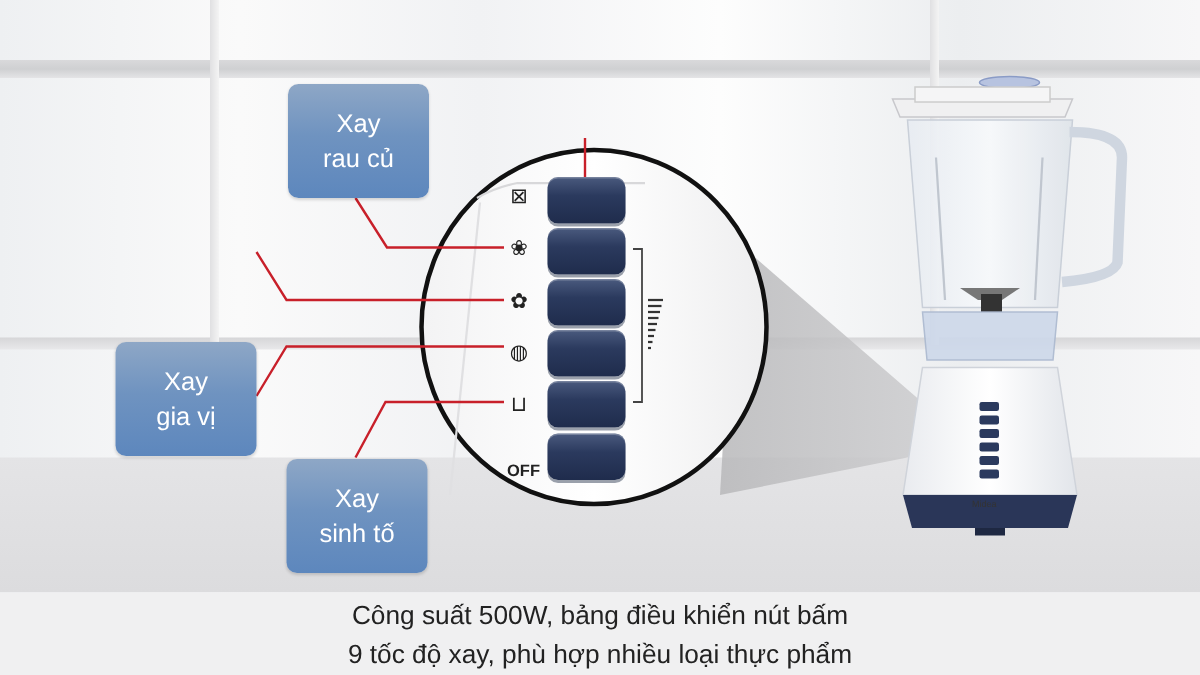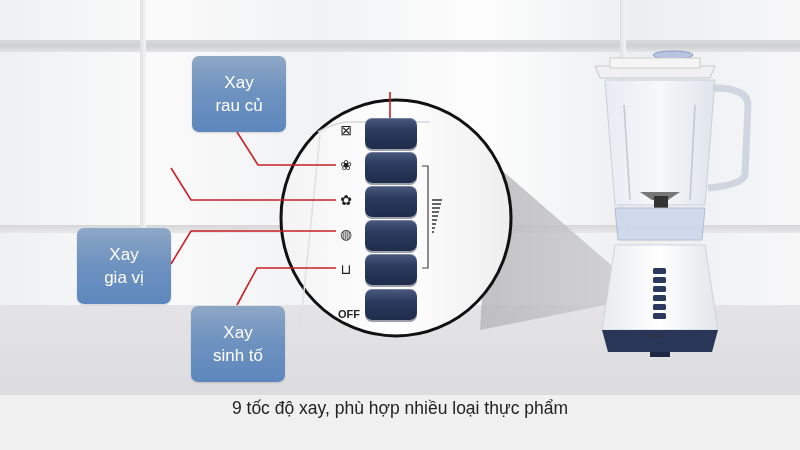--- a/index.html
+++ b/index.html
@@ -149,14 +149,15 @@
     <span>Xay</span>
       <span>gia vị</span>
   </div>
   <div class="label" style="left:191px;top:306px;width:94px;height:76px;flex-direction:column">
     <span>Xay</span>
       <span>sinh tố</span>
   </div>
 </div>
 
 <div class="caption">
+  <div style="padding-top:2px">Công suất 500W, bảng điều khiển nút bấm</div>
   <div>9 tốc độ xay, phù hợp nhiều loại thực phẩm</div>
 </div>
 
 </body></html>

